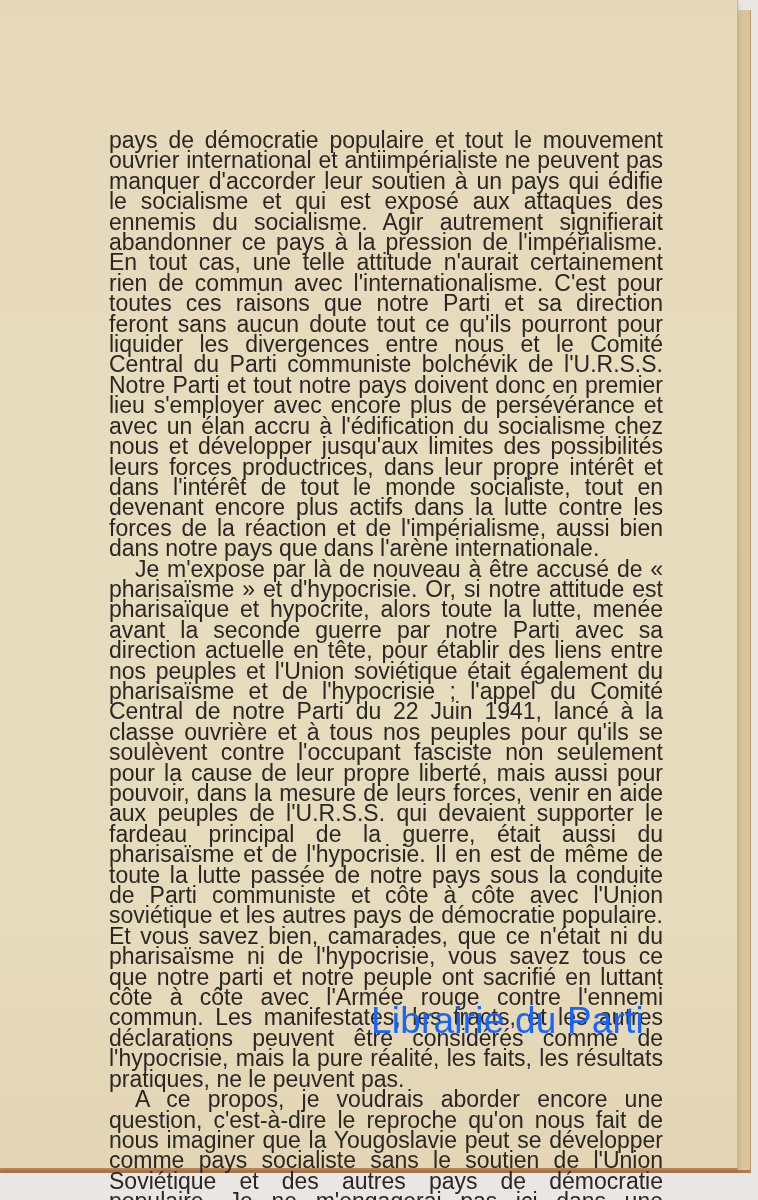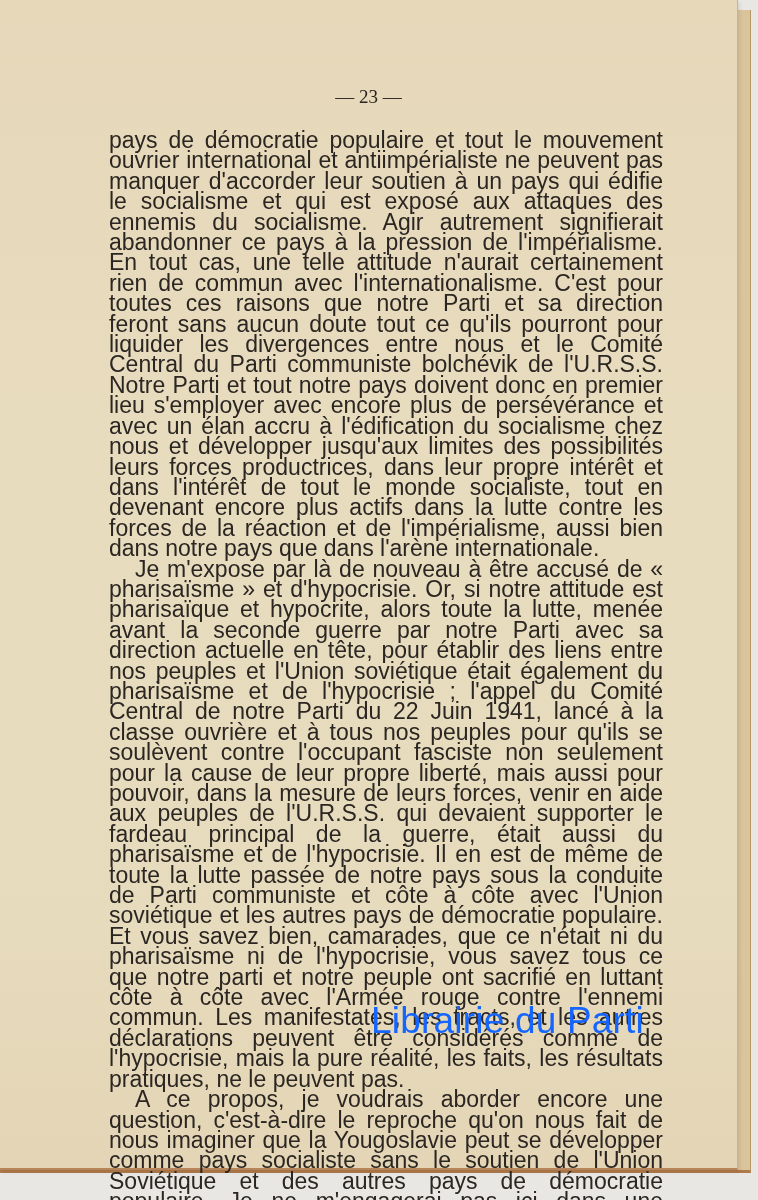--- a/index.html
+++ b/index.html
@@ -34,20 +34,19 @@
     position: absolute; left: 371px; top: 1000px;
     font-family: "Liberation Sans", sans-serif; font-size: 37px;
     color: #1565ff; white-space: nowrap; letter-spacing: 0.2px;
   }
 </style>
 </head>
 <body>
 
 <div class="back-page"></div>
 <div class="page">
-  <div class="page-number">— 23 —</div>
   <div class="text-block">
     <p class="para">pays de démocratie populaire et tout le mouvement ouvrier international et antiimpérialiste ne peuvent pas manquer d'accorder leur soutien à un pays qui édifie le socialisme et qui est exposé aux attaques des ennemis du socialisme. Agir autrement signifierait abandonner ce pays à la pression de l'impérialisme. En tout cas, une telle attitude n'aurait certainement rien de commun avec l'internationalisme. C'est pour toutes ces raisons que notre Parti et sa direction feront sans aucun doute tout ce qu'ils pourront pour liquider les divergences entre nous et le Comité Central du Parti communiste bolchévik de l'U.R.S.S. Notre Parti et tout notre pays doivent donc en premier lieu s'employer avec encore plus de persévérance et avec un élan accru à l'édification du socialisme chez nous et développer jusqu'aux limites des possibilités leurs forces productrices, dans leur propre intérêt et dans l'intérêt de tout le monde socialiste, tout en devenant encore plus actifs dans la lutte contre les forces de la réaction et de l'impérialisme, aussi bien dans notre pays que dans l'arène internationale.</p>
     <p class="para indent">Je m'expose par là de nouveau à être accusé de « pharisaïsme » et d'hypocrisie. Or, si notre attitude est pharisaïque et hypocrite, alors toute la lutte, menée avant la seconde guerre par notre Parti avec sa direction actuelle en tête, pour établir des liens entre nos peuples et l'Union soviétique était également du pharisaïsme et de l'hypocrisie ; l'appel du Comité Central de notre Parti du 22 Juin 1941, lancé à la classe ouvrière et à tous nos peuples pour qu'ils se soulèvent contre l'occupant fasciste non seulement pour la cause de leur propre liberté, mais aussi pour pouvoir, dans la mesure de leurs forces, venir en aide aux peuples de l'U.R.S.S. qui devaient supporter le fardeau principal de la guerre, était aussi du pharisaïsme et de l'hypocrisie. Il en est de même de toute la lutte passée de notre pays sous la conduite de Parti communiste et côte à côte avec l'Union soviétique et les autres pays de démocratie populaire. Et vous savez bien, camarades, que ce n'était ni du pharisaïsme ni de l'hypocrisie, vous savez tous ce que notre parti et notre peuple ont sacrifié en luttant côte à côte avec l'Armée rouge contre l'ennemi commun. Les manifestates, les tracts, et les autres déclarations peuvent être considérés comme de l'hypocrisie, mais la pure réalité, les faits, les résultats pratiques, ne le peuvent pas.</p>
     <p class="para indent">A ce propos, je voudrais aborder encore une question, c'est-à-dire le reproche qu'on nous fait de nous imaginer que la Yougoslavie peut se développer comme pays socialiste sans le soutien de l'Union Soviétique et des autres pays de démocratie populaire. Je ne m'engagerai pas ici dans une polémique avec tous ce qui a été écrit de désorienté, d'insensé et de stupide sur la mégalomie de nos plans, sur l'autarcie nationaliste, sur les concessions à l'impérialisme, sur ce</p>
   </div>
 </div>
 <div class="watermark">Librairie du Parti</div>
 
 </body></html>

